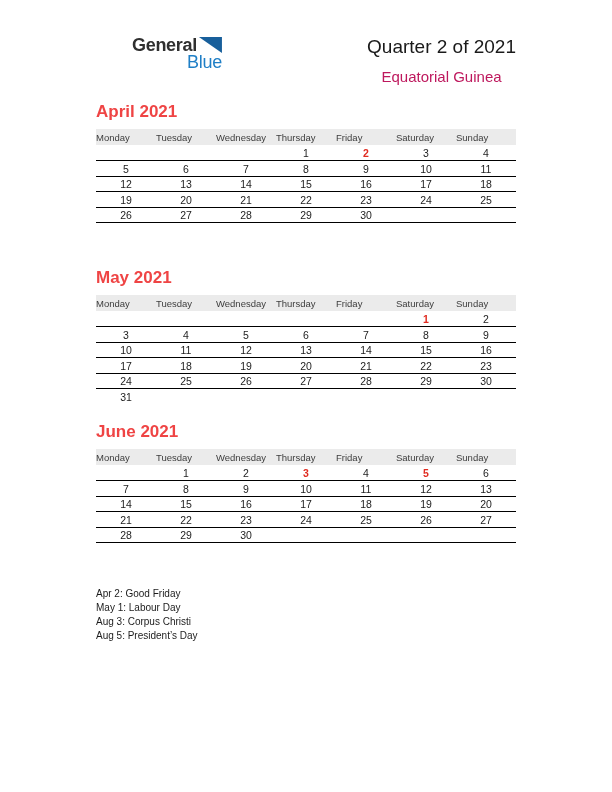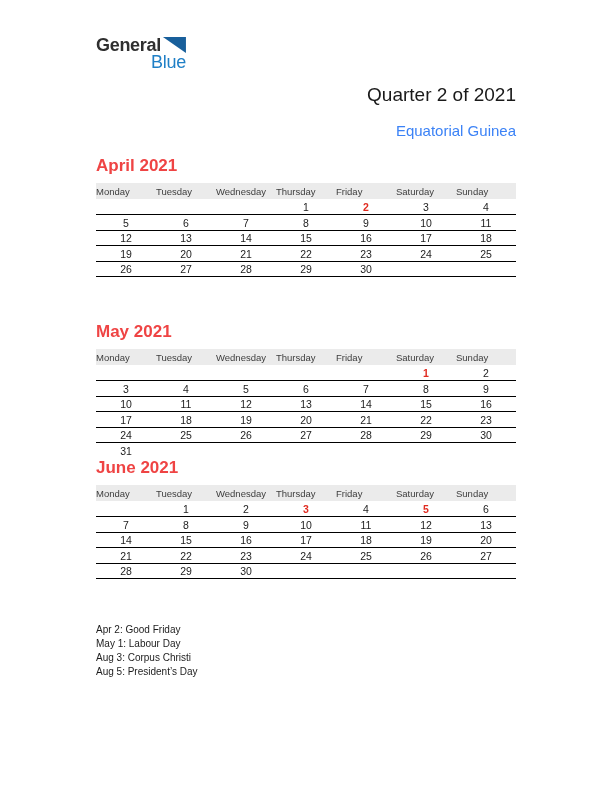--- a/index.html
+++ b/index.html
@@ -20,21 +20,21 @@
     padding: 36px 96px 0 96px;
     position: relative;
     overflow: hidden;
   }
   
   .top {
     display: flex;
     justify-content: space-between;
     align-items: flex-start;
   }
-  .logo { display: inline-block; }
+  .logo { display: inline-block; margin-left: 36px; }
   .logo-line1 {
     display: flex;
     align-items: flex-start;
     font-size: 18px;
     font-weight: bold;
     letter-spacing: -0.3px;
     color: #2f2f2f;
     line-height: 1;
   }
   .logo-triangle {
@@ -48,27 +48,27 @@
   .logo-line2 {
     font-size: 18px;
     font-weight: normal;
     letter-spacing: -0.3px;
     color: var(--logo-blue);
     text-align: right;
     line-height: 1;
     margin-top: -1px;
   }
   .titles { text-align: right; }
-  .title { font-size: 19px; color: #1a1a1a; line-height: 1.2; margin-top: 48px; }
-  .subtitle { font-size: 15px; color: #3b82f6; line-height: 1.3; margin-top: 14px; }
+  .title { font-size: 19px; color: #1a1a1a; line-height: 1.2; }
+  .subtitle { font-size: 15px; color: #be185d; line-height: 1.3; margin-top: 8px; text-align: center; }
 
   
   .month-0 { margin-top: 16px; }
   .month-1 { margin-top: 45px; }
-  .month-2 { }
+  .month-2 { margin-top: 18px; }
   .month h2 {
     font-size: 17px;
     font-weight: bold;
     color: #ef4444;
     margin-bottom: 7px;
   }
   table {
     width: 100%;
     border-collapse: collapse;
     table-layout: fixed;

